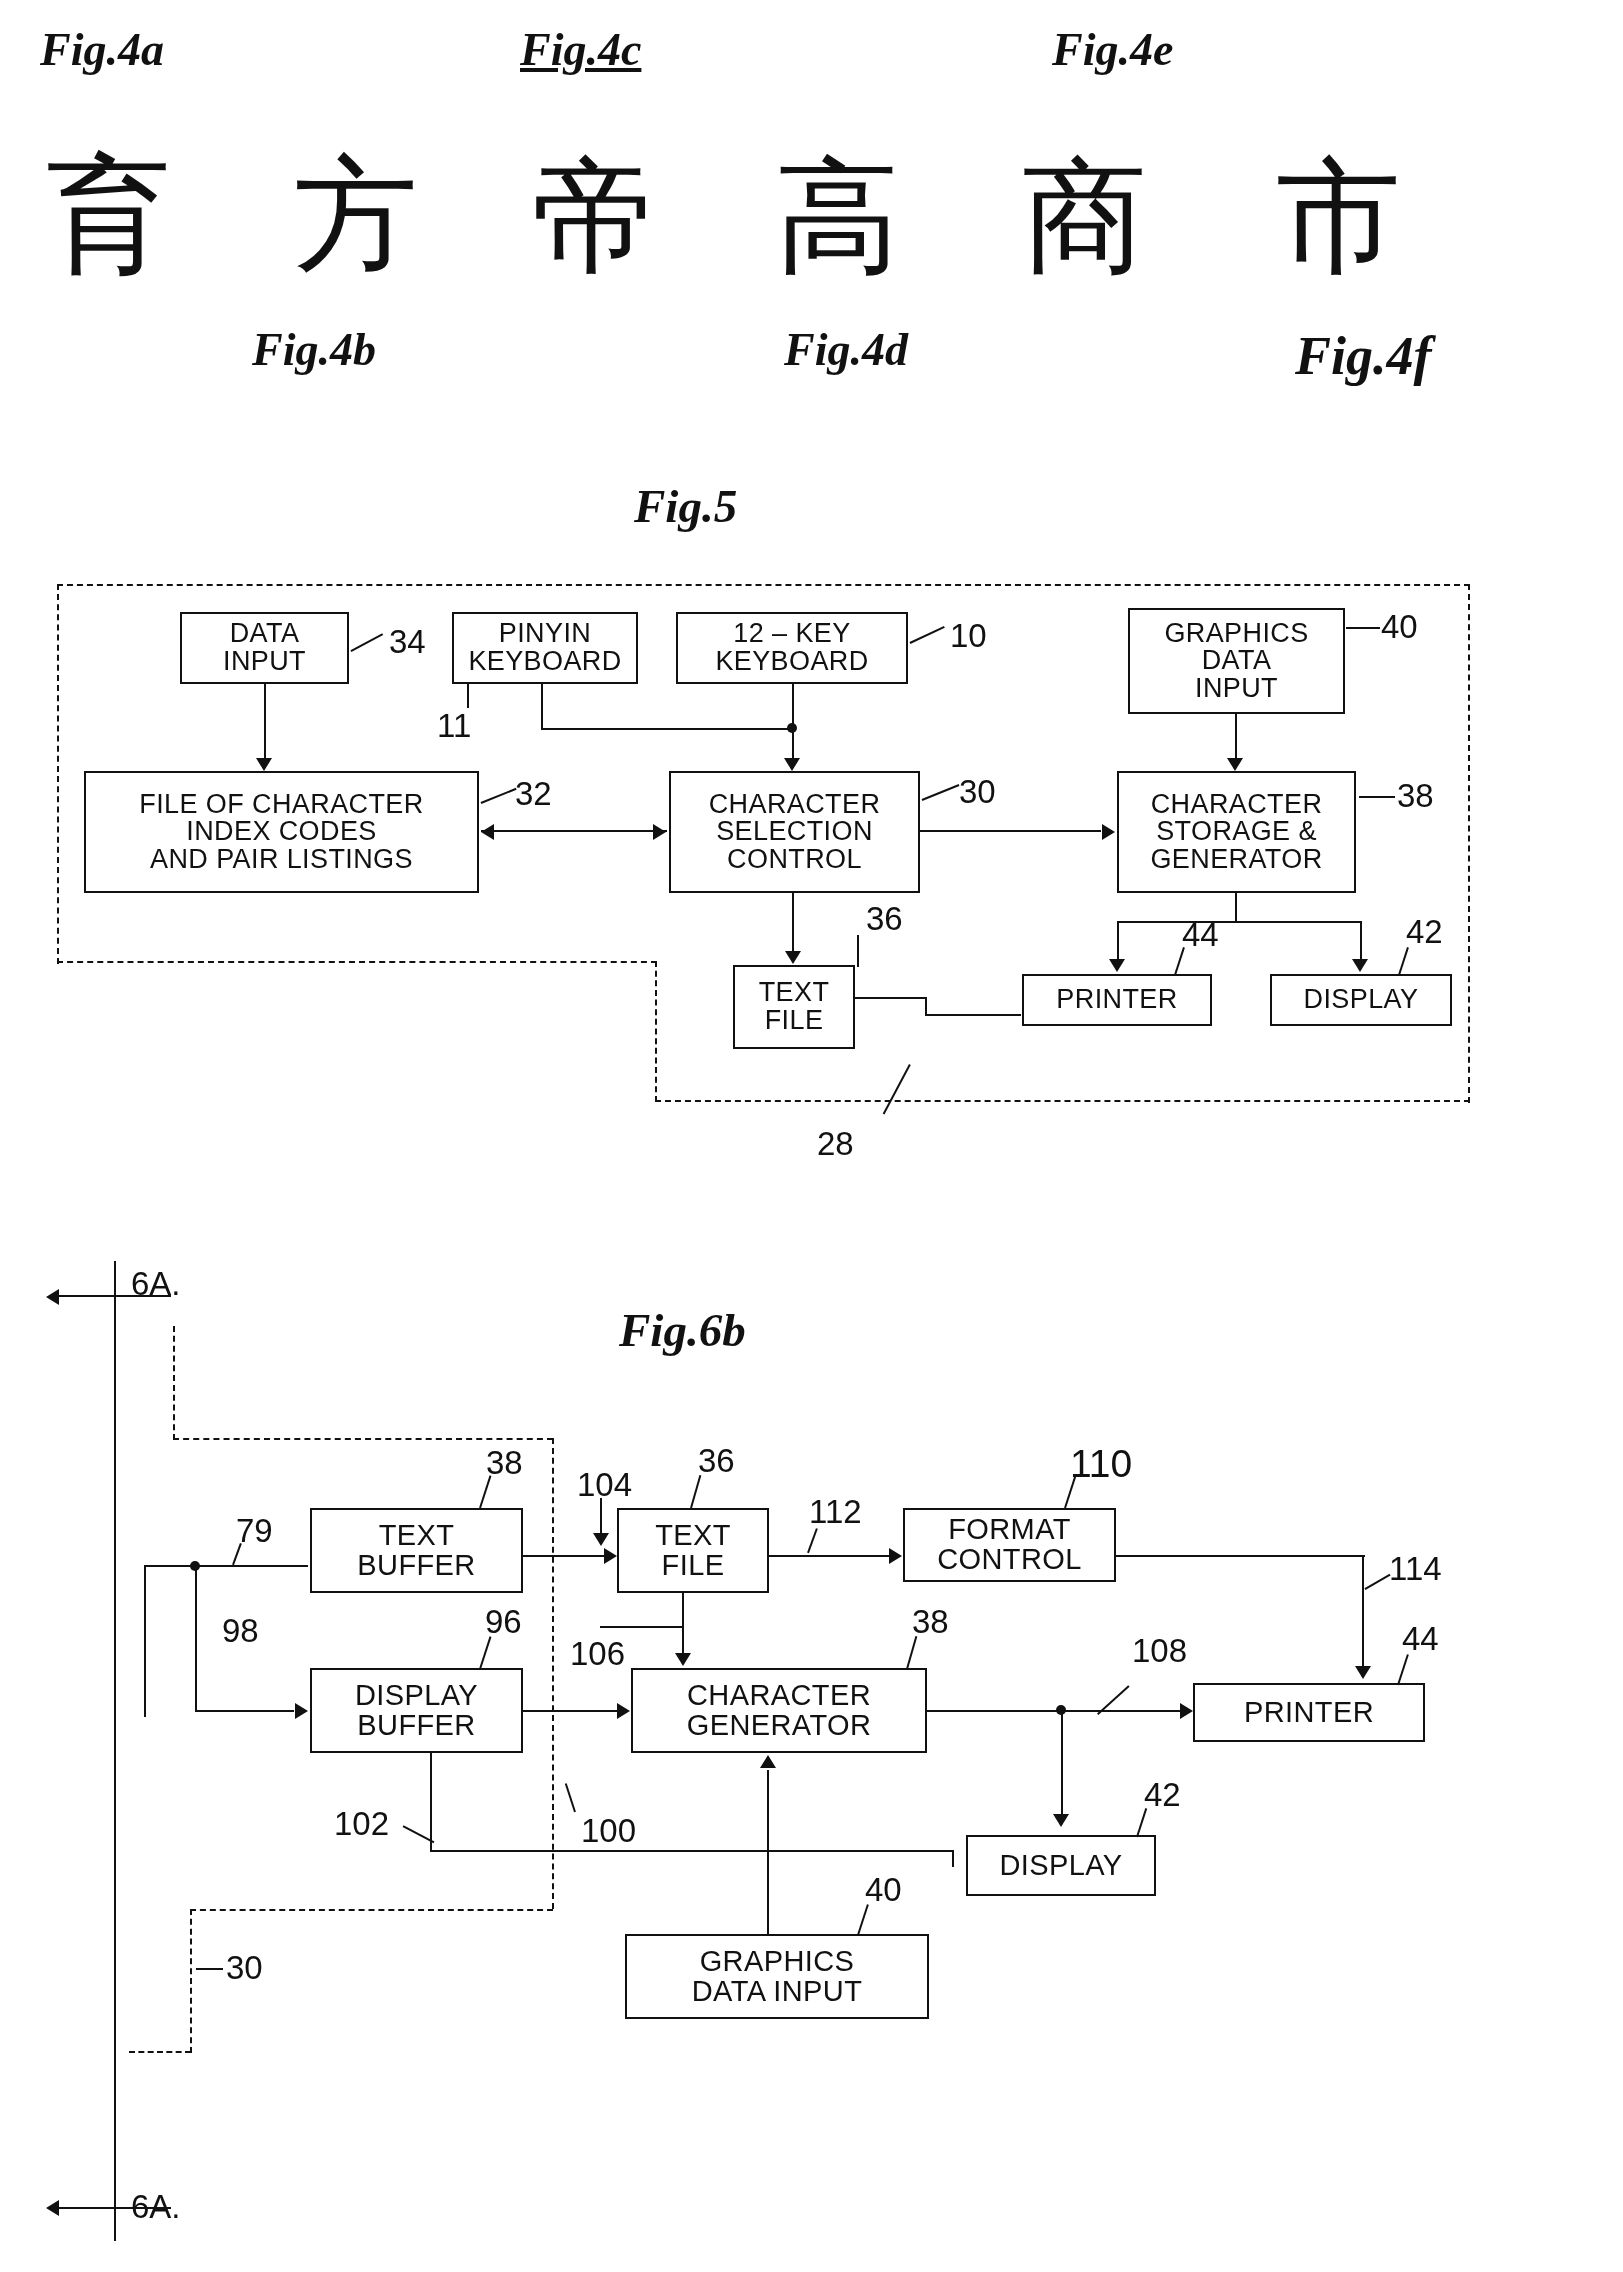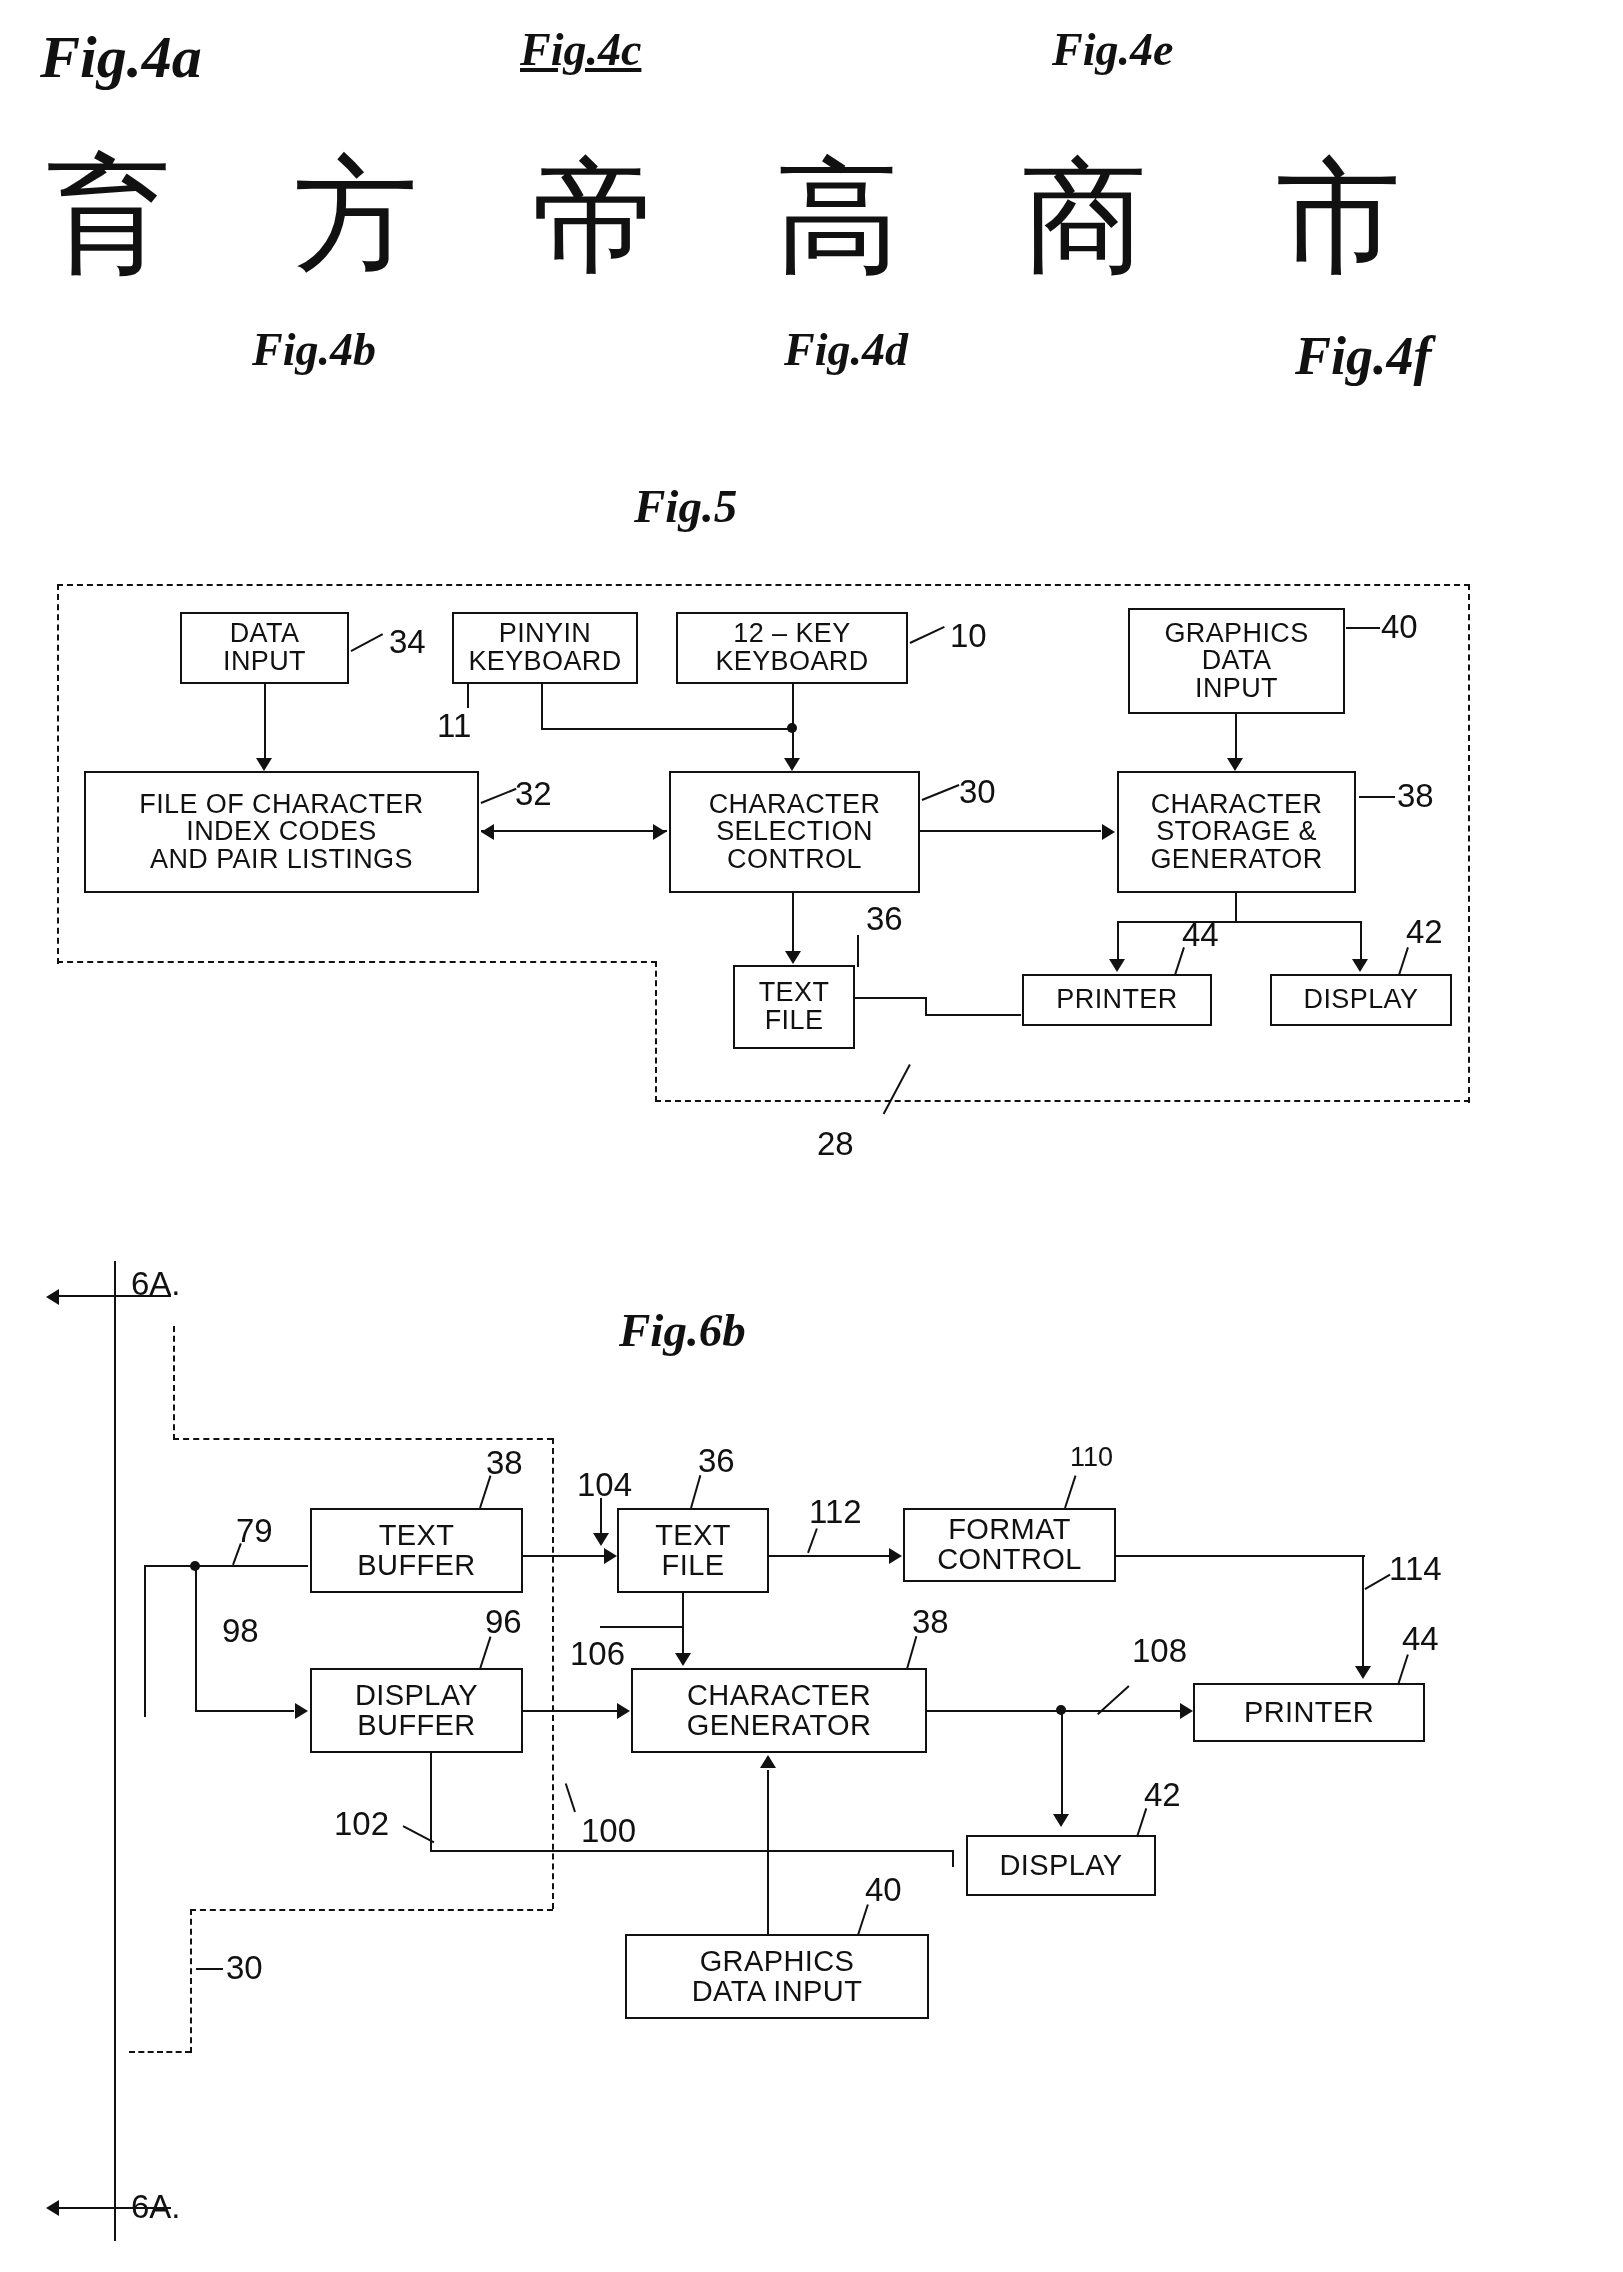--- a/index.html
+++ b/index.html
@@ -18,21 +18,21 @@
   .arrow{position:absolute;width:0;height:0;}
   .ar-down{border-left:8.4px solid transparent;border-right:8.4px solid transparent;border-top:13px solid #111;}
   .ar-up{border-left:8.4px solid transparent;border-right:8.4px solid transparent;border-bottom:13px solid #111;}
   .ar-right{border-top:8.4px solid transparent;border-bottom:8.4px solid transparent;border-left:13px solid #111;}
   .ar-left{border-top:8.4px solid transparent;border-bottom:8.4px solid transparent;border-right:13px solid #111;}
   .dot{position:absolute;width:10px;height:10px;border-radius:50%;background:#111;}
 </style>
 </head>
 <body>
 
-<div class="fig-label" style="left:40px;top:23px;font-size:60px;">Fig.4a</div>
+<div class="fig-label" style="left:40px;top:23px;font-size:46px;">Fig.4a</div>
 <div class="fig-label" style="left:520px;top:23px;font-size:46px;text-decoration:underline;">Fig.4c</div>
 <div class="fig-label" style="left:1052px;top:23px;font-size:46px;">Fig.4e</div>
 
 <div class="cjk" style="left:46px;top:133px;font-size:125px;">育</div>
 <div class="cjk" style="left:293px;top:133px;font-size:125px;">方</div>
 <div class="cjk" style="left:532px;top:135px;font-size:125px;">帝</div>
 <div class="cjk" style="left:775px;top:135px;font-size:125px;">高</div>
 <div class="cjk" style="left:1022px;top:135px;font-size:125px;">商</div>
 <div class="cjk" style="left:1276px;top:135px;font-size:125px;">市</div>
 
@@ -188,21 +188,21 @@
   <span>FILE</span>
 </div>
 <div class="ln v" style="left:690px;top:1474px;height:34px;transform:rotate(16deg);transform-origin:bottom center;"></div>
 <div class="num" style="left:698px;top:1442px;font-size:33px;">36</div>
 
 <div class="box" style="left:903px;top:1508px;width:213px;height:74px;font-size:29px;">
   <span>FORMAT</span>
   <span>CONTROL</span>
 </div>
 <div class="ln v" style="left:1064px;top:1474px;height:34px;transform:rotate(18deg);transform-origin:bottom center;"></div>
-<div class="num" style="left:1070px;top:1442px;font-size:27px;">110</div>
+<div class="num" style="left:1070px;top:1442px;font-size:39px;">110</div>
 
 <div class="box" style="left:310px;top:1668px;width:213px;height:85px;font-size:29px;">
   <span>DISPLAY</span>
   <span>BUFFER</span>
 </div>
 <div class="ln v" style="left:479px;top:1635px;height:34px;transform:rotate(18deg);transform-origin:bottom center;"></div>
 <div class="num" style="left:485px;top:1603px;font-size:33px;">96</div>
 
 <div class="box" style="left:631px;top:1668px;width:296px;height:85px;font-size:29px;">
   <span>CHARACTER</span>

